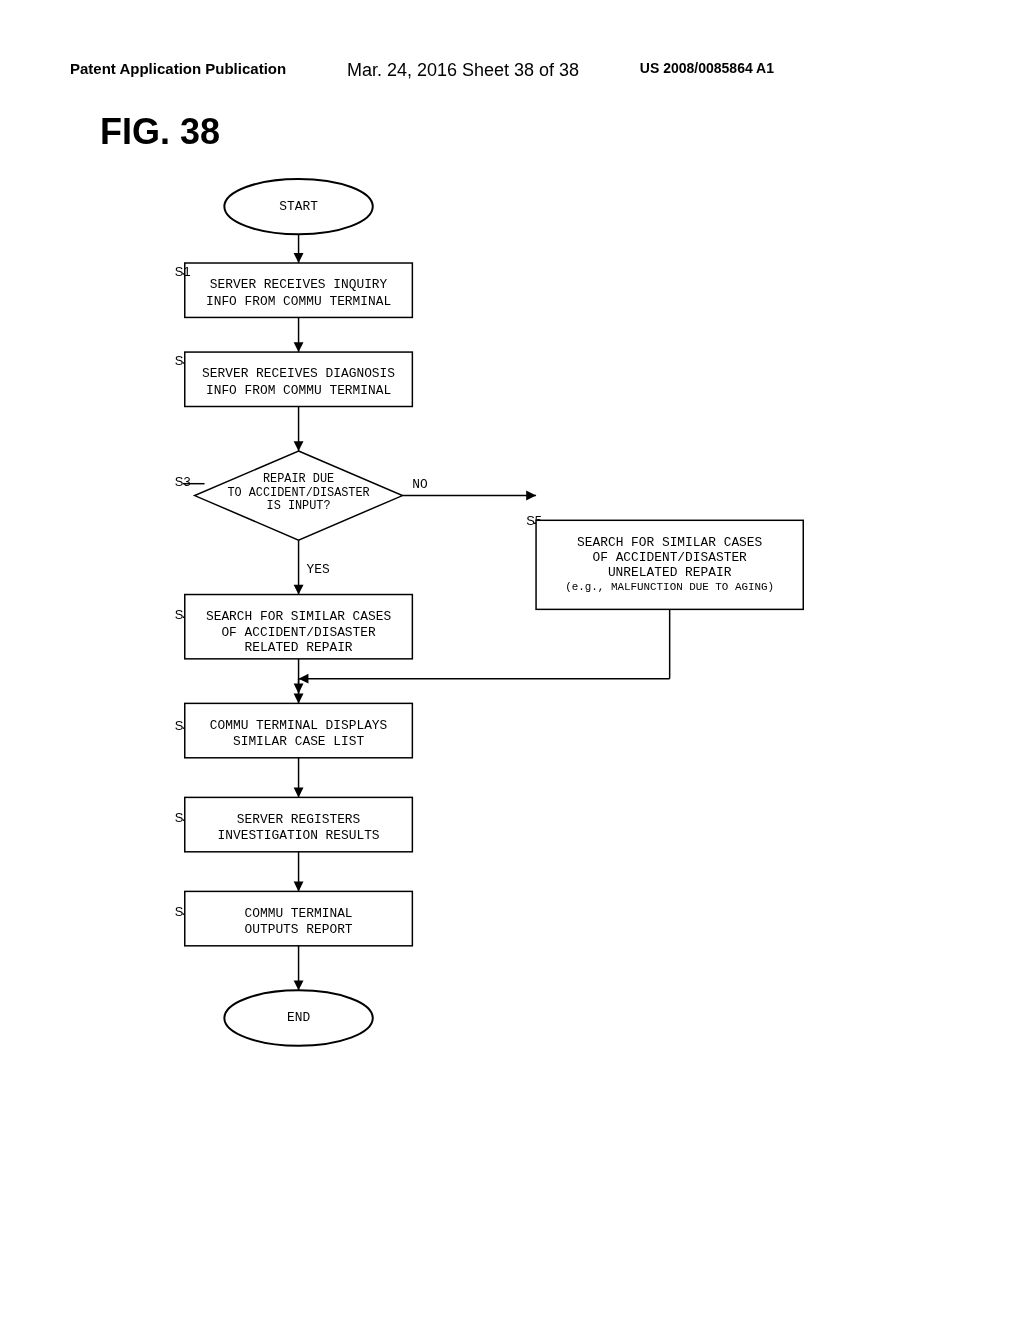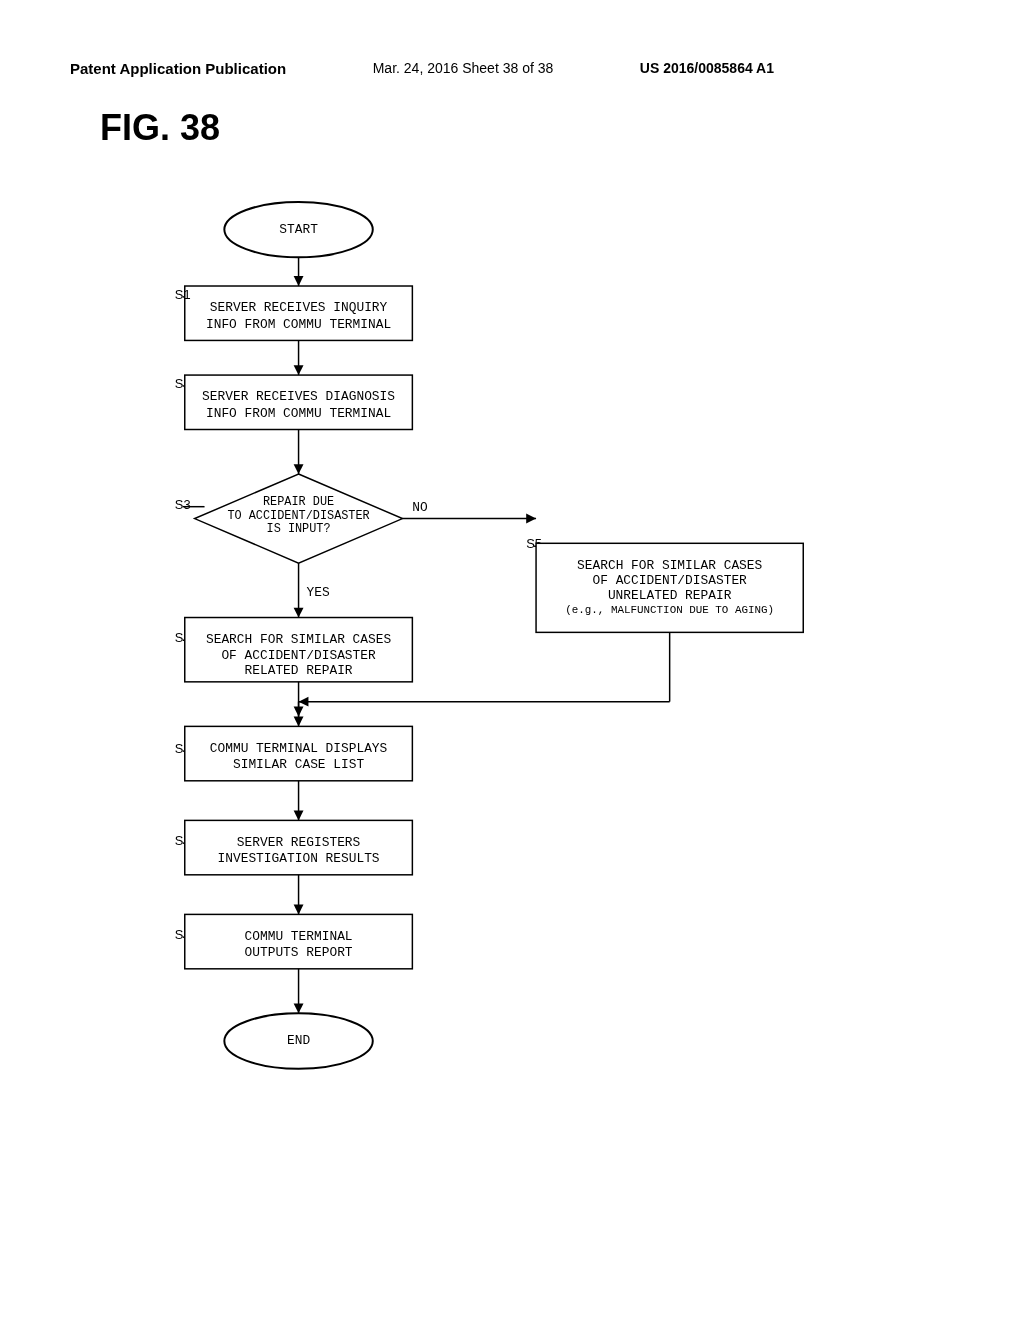--- a/index.html
+++ b/index.html
@@ -27,35 +27,35 @@
       font-size: 14px;
       font-family: Arial, Helvetica, sans-serif;
     }
 
     .header-left {
       font-weight: bold;
       font-size: 15px;
     }
 
     .header-center {
-      font-size: 14px;
+      font-size: 18px;
       text-align: center;
     }
 
     .header-right {
       font-size: 14px;
       font-weight: bold;
     }
 
     .fig-title {
       font-size: 36px;
       font-weight: bold;
       font-family: Arial, Helvetica, sans-serif;
       margin-top: 20px;
-      margin-bottom: 43px;
+      margin-bottom: 16px;
       margin-left: 30px;
     }
 
     .flowchart-container {
       display: flex;
       flex-direction: column;
       align-items: center;
       margin-left: 50px;
       position: relative;
     }
@@ -89,21 +89,21 @@
       font-size: 13px;
     }
   </style>
 </head>
 <body>
 
 <div class="page">
   <div class="header">
     <div class="header-left">Patent Application Publication</div>
     <div class="header-center">Mar. 24, 2016  Sheet 38 of 38</div>
-    <div class="header-right">US 2016/0085864 A1</div>
+    <div class="header-right">US 2008/0085864 A1</div>
   </div>
 
   <div class="fig-title">FIG. 38</div>
 
   <div class="flowchart-container">
     <svg class="flowchart" viewBox="0 0 860 960">
 
       <ellipse cx="280" cy="38" rx="75" ry="28" fill="white" stroke="black" stroke-width="2"></ellipse>
       <text x="280" y="38" class="node-text">START</text>
 

